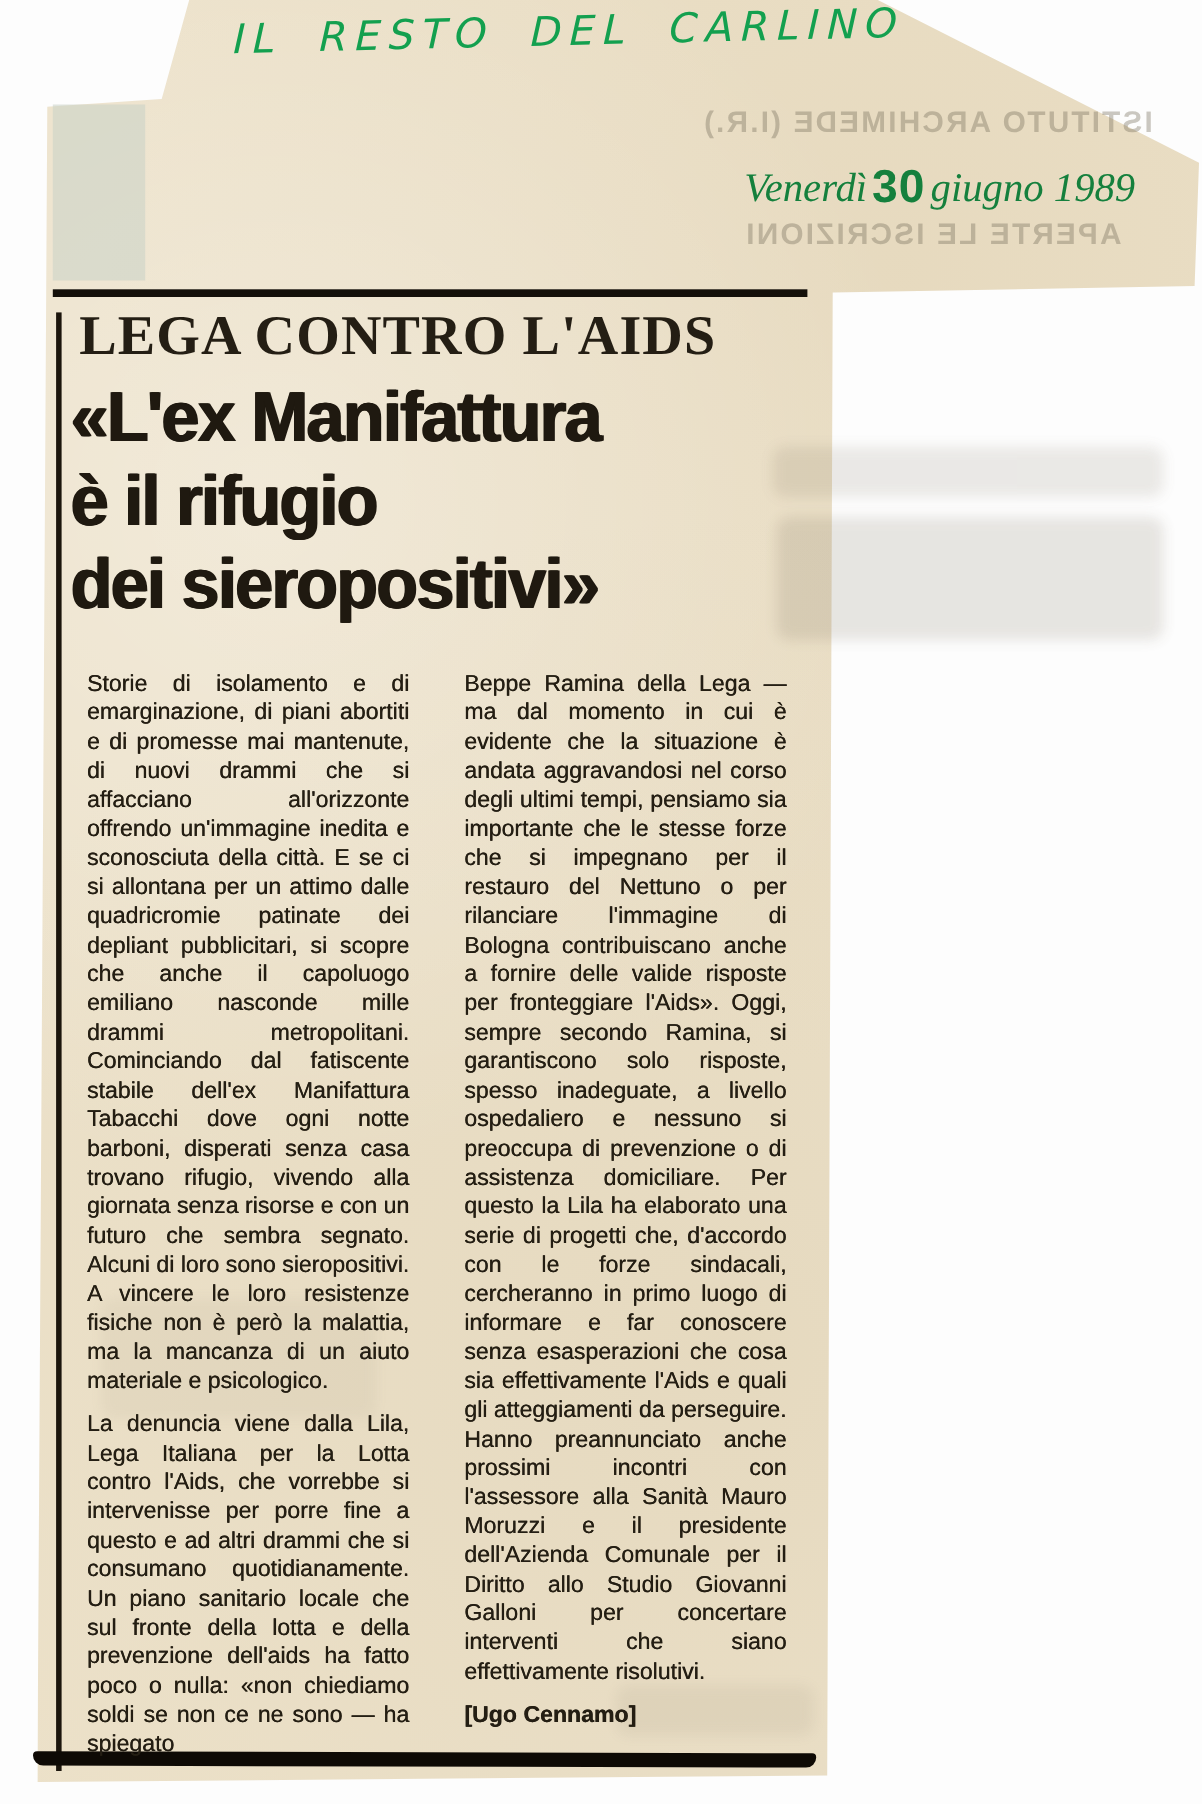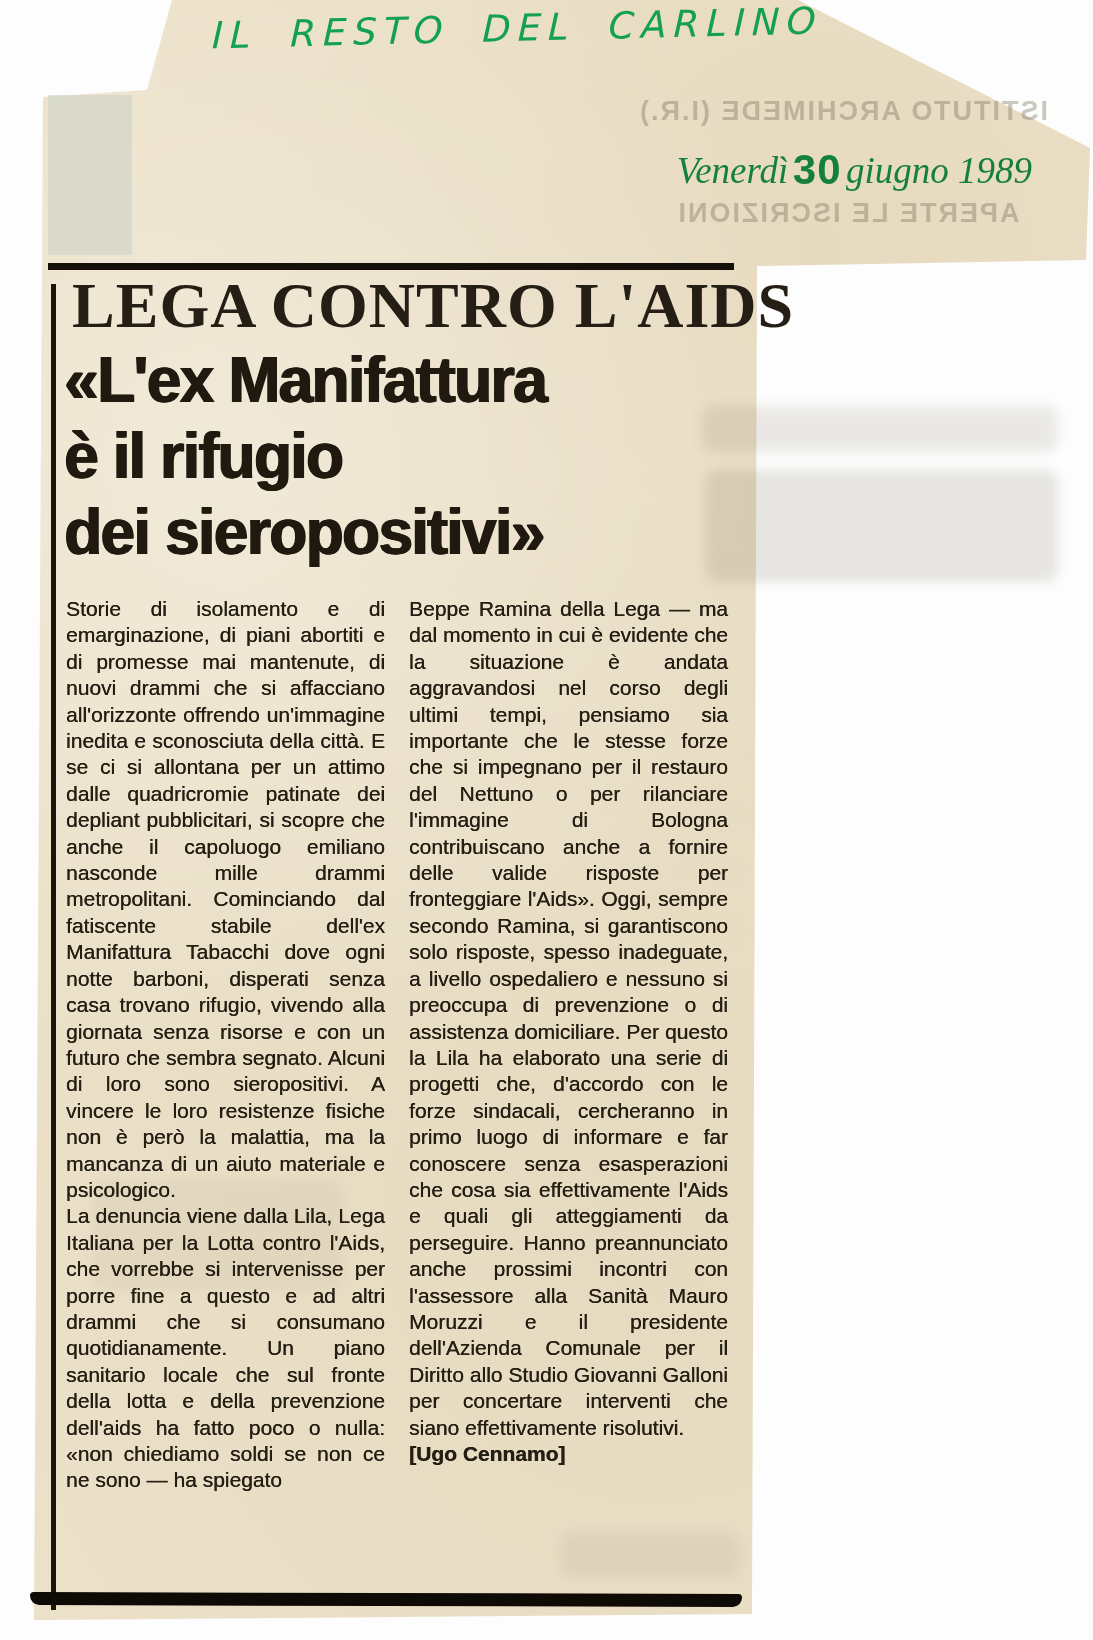--- a/index.html
+++ b/index.html
@@ -41,32 +41,32 @@
     letter-spacing:1px;vertical-align:-1px;}
 
   
   .rule-top{position:absolute;left:48px;top:263px;width:686px;height:7px;background:#14100a;}
   .rule-left{position:absolute;left:51px;top:284px;width:5px;height:1326px;background:#1b150c;}
   .bar-bottom{position:absolute;left:30px;top:1593px;width:712px;height:13px;background:#0e0a05;
     border-radius:4px 4px 10px 10px;transform:rotate(.15deg);}
 
   
   .kicker{position:absolute;left:72px;top:278px;width:660px;
-    font-family:"Liberation Serif",serif;font-weight:bold;font-size:64px;line-height:56px;
+    font-family:"Liberation Serif",serif;font-weight:bold;font-size:51px;line-height:56px;
     letter-spacing:1px;color:#241e14;white-space:nowrap;}
   .headline{position:absolute;left:64px;top:342px;width:680px;
     font-family:"Liberation Sans",sans-serif;font-weight:bold;
     font-size:62px;line-height:73px;letter-spacing:-1.5px;color:#1f1910;
     text-shadow:1.2px 0 0 currentColor, -.6px 0 0 currentColor;
     transform:scaleY(1.04);transform-origin:top left;}
   .columns{position:absolute;left:66px;top:596px;width:662px;display:flex;gap:24px;}
   .col{width:319px;font-size:21px;line-height:26.4px;text-align:justify;
     color:#241e13;text-shadow:.3px 0 0 currentColor;
     hyphens:auto;-webkit-hyphens:auto;}
-  .col p{margin:0;}
+  .col p{margin:13px;}
   .byline{margin-top:4px;text-align:left;font-weight:bold;text-shadow:.4px 0 0 currentColor;}
 </style>
 </head>
 <body>
 
 <div class="stage">
 
   <div class="paper"></div>
   <div class="underlay-band"></div>
 

